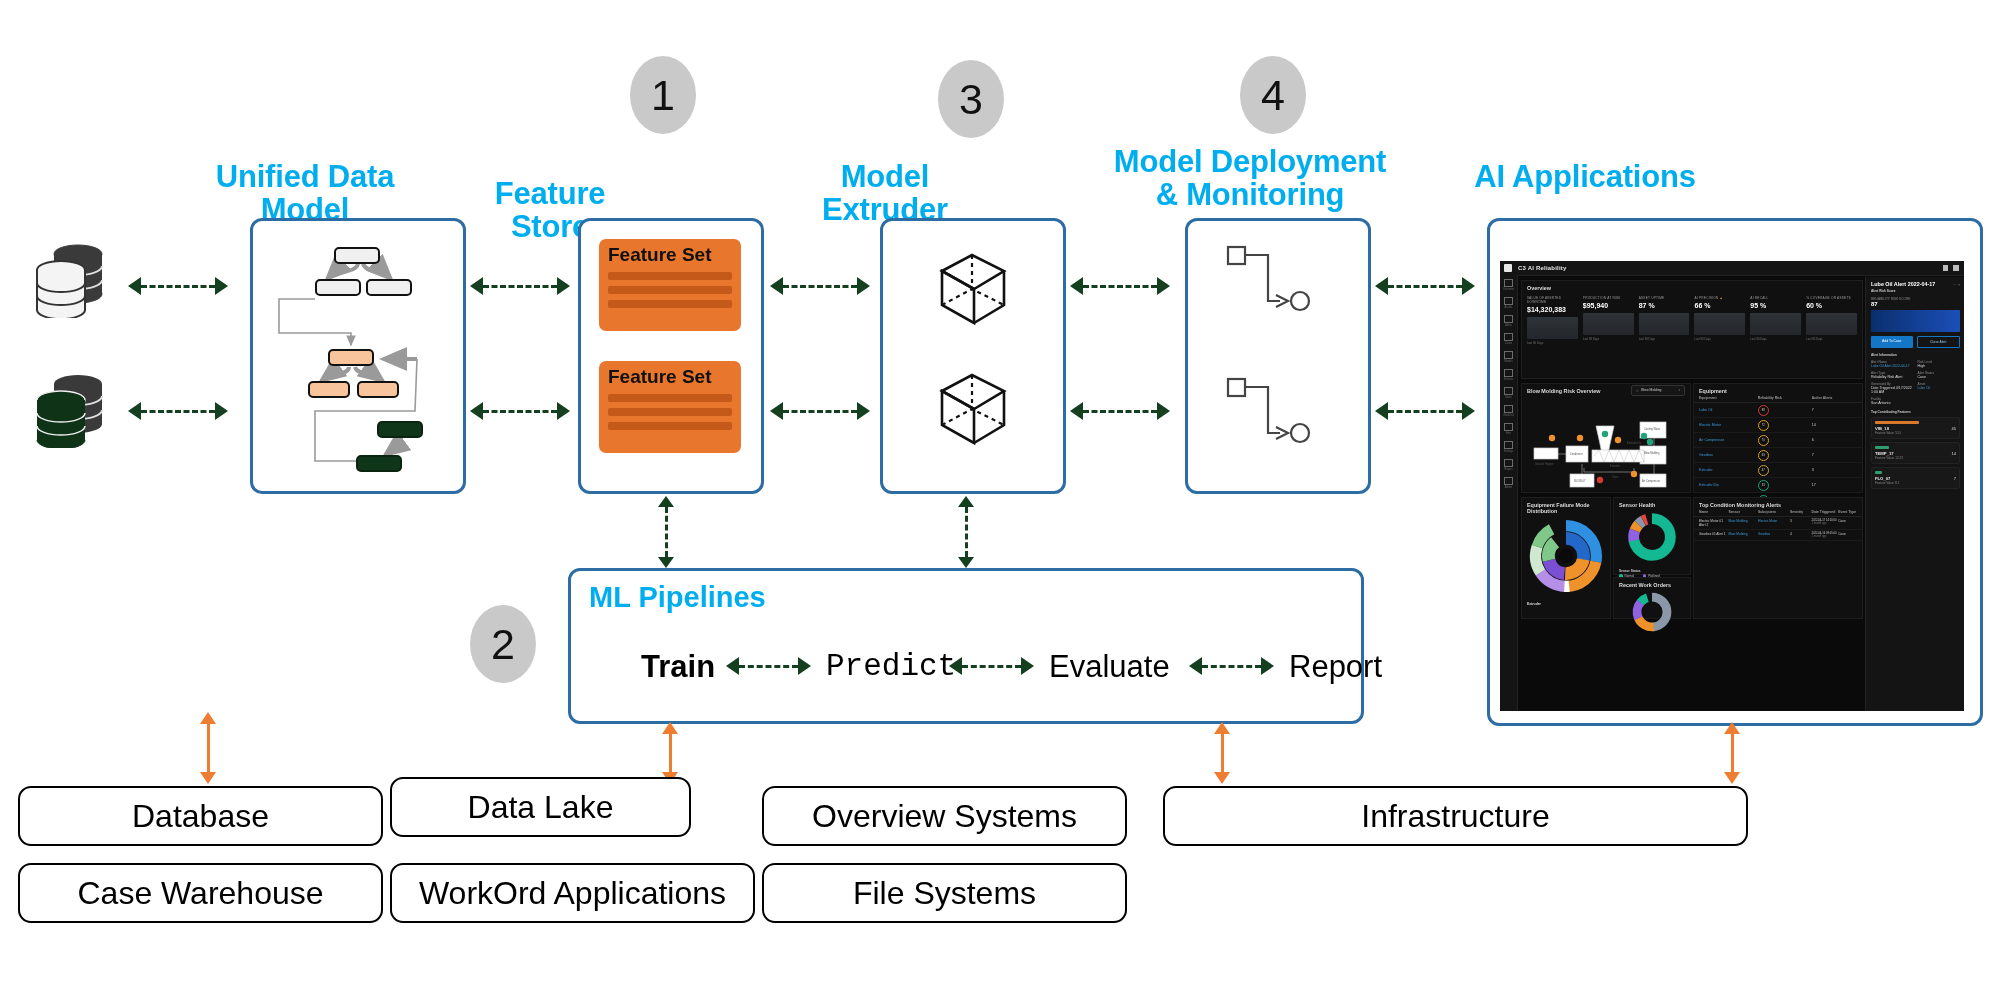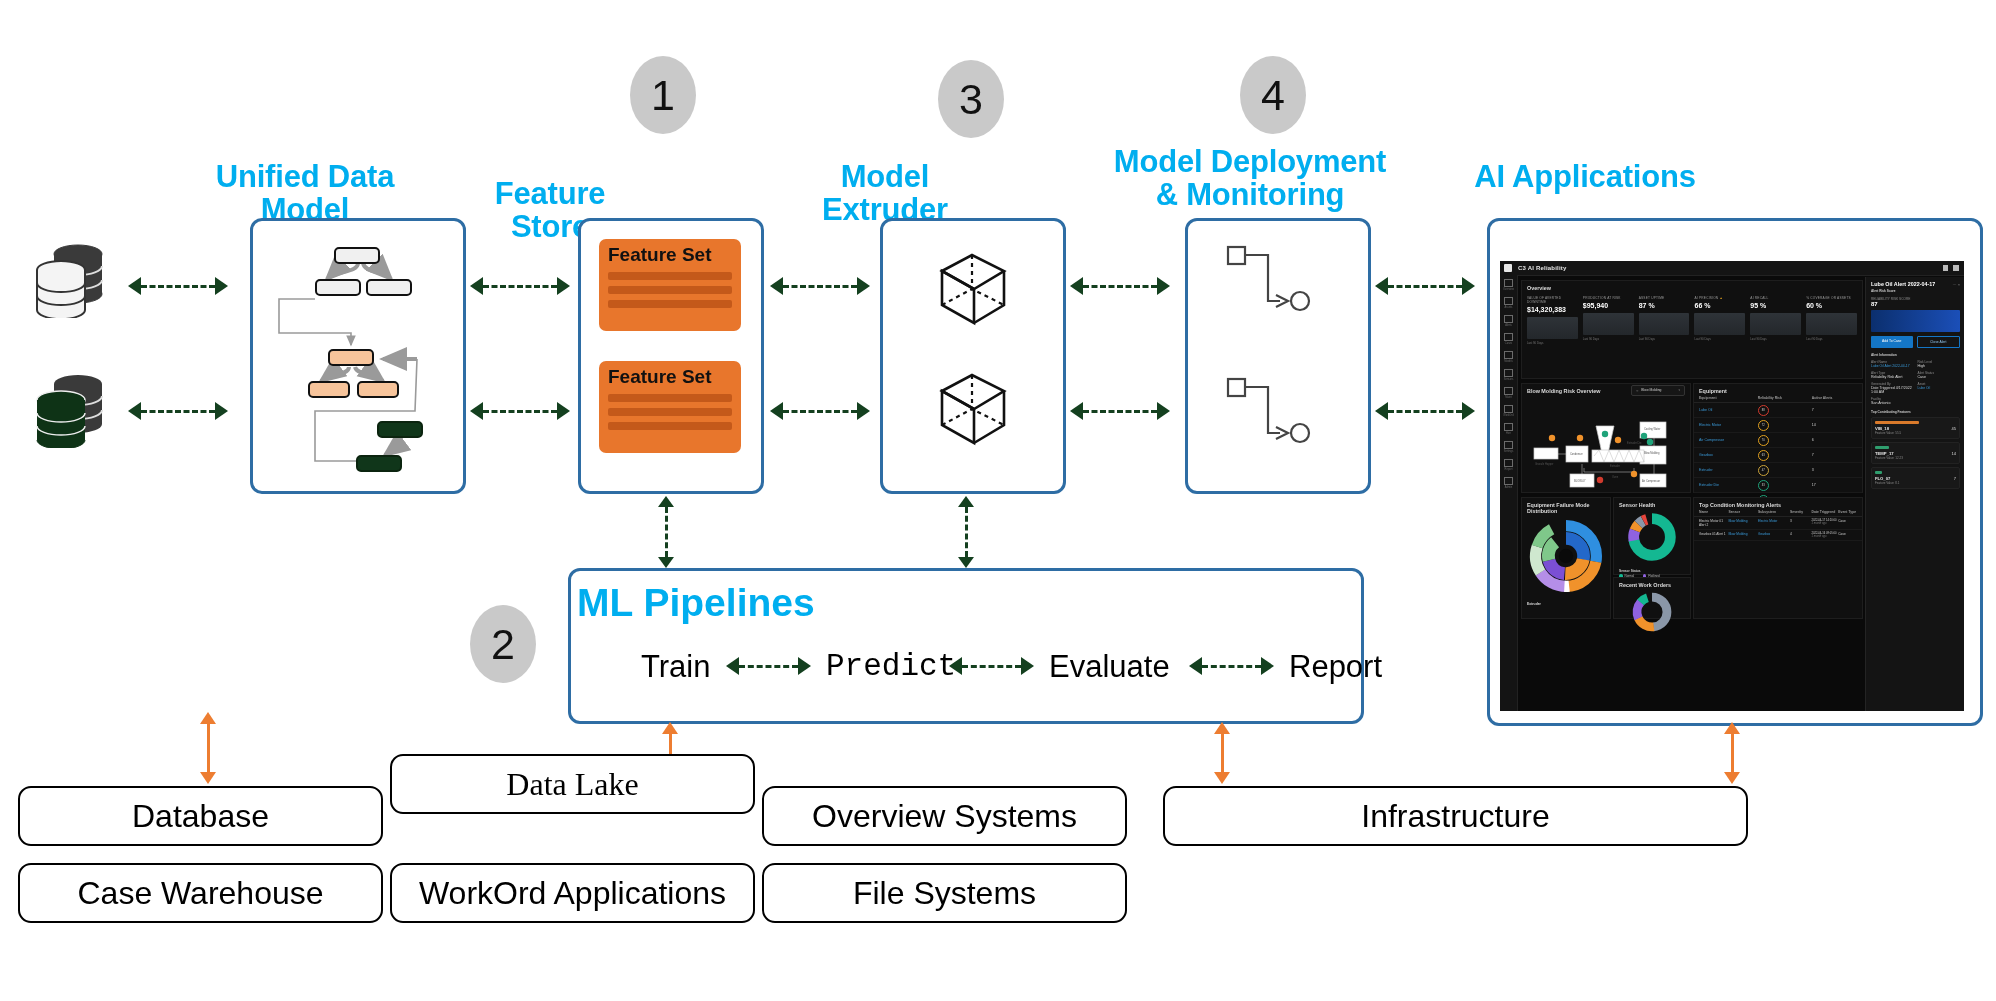--- a/index.html
+++ b/index.html
@@ -46,21 +46,21 @@
   .dbl-v .cap.d{border-top:11px solid #14401f;}
 
   
   .orng-v{position:absolute;width:20px;display:flex;flex-direction:column;align-items:center;}
   .orng-v .bar{width:0;border-left:3px solid #ED7D31;flex:1;}
   .orng-v .cap{width:0;height:0;border-left:8px solid transparent;border-right:8px solid transparent;}
   .orng-v .cap.u{border-bottom:12px solid #ED7D31;}
   .orng-v .cap.d{border-top:12px solid #ED7D31;}
 
   
-  .ml-title{position:absolute;left:6px;top:10px;color:#00AEEF;font-size:39px;font-weight:700;}
+  .ml-title{position:absolute;left:18px;top:10px;color:#00AEEF;font-size:29px;font-weight:700;}
   .ml-step{position:absolute;font-size:31px;color:#000;white-space:nowrap;}
 
   
   .src-box{position:absolute;border:2.5px solid #000;border-radius:13px;background:#fff;
            display:flex;align-items:center;justify-content:center;
            font-size:32px;color:#000;box-sizing:border-box;}
 
   
   .dash{position:absolute;background:#0a0a0a;overflow:hidden;}
   .dash-topbar{height:14px;background:#141414;display:flex;align-items:center;
@@ -732,21 +732,21 @@
 <div class="dbl-v" style="left:955px;top:496px;height:72px;">
     <span class="cap u"></span>
     <span class="bar"></span>
     <span class="cap d"></span>
   </div>
 
 <div class="num-badge" style="left:470px;top:605px;">2</div>
 
 <div class="stage-box" style="left:568px;top:568px;width:790px;height:150px;">
   <div class="ml-title">ML Pipelines</div>
-  <div class="ml-step" style="left:70px;top:78px;">Train</div>
+  <div class="ml-step" style="left:70px;top:78px;font-weight:bold;">Train</div>
   <div class="dbl-h" style="left:155px;top:84px;width:85px;">
       <span class="cap l"></span>
       <span class="bar"></span>
       <span class="cap r"></span>
     </div>
   <div class="ml-step" style="left:255px;top:78px;font-family:Liberation Mono, monospace;">Predict</div>
   <div class="dbl-h" style="left:378px;top:84px;width:85px;">
       <span class="cap l"></span>
       <span class="bar"></span>
       <span class="cap r"></span>
@@ -775,18 +775,18 @@
     <span class="bar"></span>
     <span class="cap d"></span>
   </div>
 <div class="orng-v" style="left:1722px;top:722px;height:62px;">
     <span class="cap u"></span>
     <span class="bar"></span>
     <span class="cap d"></span>
   </div>
 
 <div class="src-box" style="left:18px;top:786px;width:365px;height:60px;">Database</div>
-<div class="src-box" style="left:390px;top:754px;width:365px;height:60px;font-family:Liberation Serif, serif;">Data Lake</div>
+<div class="src-box" style="left:390px;top:777px;width:301px;height:60px;">Data Lake</div>
 <div class="src-box" style="left:762px;top:786px;width:365px;height:60px;">Overview Systems</div>
 <div class="src-box" style="left:18px;top:863px;width:365px;height:60px;">Case Warehouse</div>
 <div class="src-box" style="left:390px;top:863px;width:365px;height:60px;">WorkOrd Applications</div>
 <div class="src-box" style="left:762px;top:863px;width:365px;height:60px;">File Systems</div>
 <div class="src-box" style="left:1163px;top:786px;width:585px;height:60px;">Infrastructure</div>
 
 </body></html>

